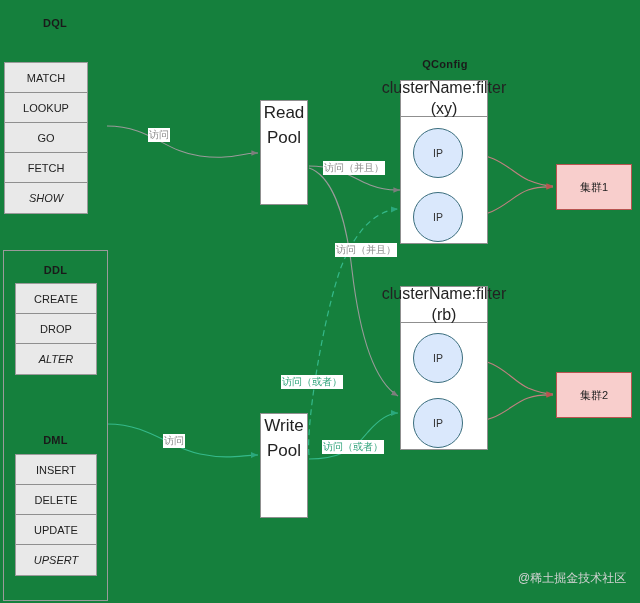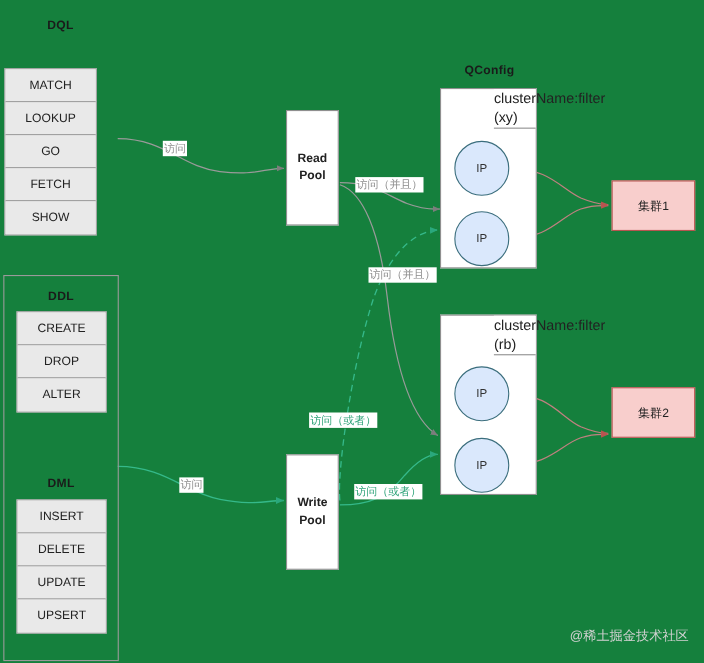--- a/index.html
+++ b/index.html
@@ -44,60 +44,58 @@
     line-height: 30px;
     border-bottom: 1px solid #8f8f8f;
     box-sizing: border-box;
     font-size: 11px;
     color: #222;
     text-align: center;
     background: #e9e9e9;
   }
   .stack-cell:last-child {
     border-bottom: none;
+    font-style: italic;
   }
   .outer-box {
     position: absolute;
     border: 1px solid #9a9a9a;
     box-sizing: border-box;
     background: transparent;
   }
   .pool {
     position: absolute;
     border: 1px solid #8f8f8f;
     box-sizing: border-box;
     background: #ffffff;
     display: flex;
-    align-items: center;
-    justify-content: center;
-    font-size: 11px;
+    justify-content: center;
+    font-size: 17px;
     color: #222;
     text-align: center;
     line-height: 1.45;
-    font-weight: bold;
   }
   .qblock {
     position: absolute;
     border: 1px solid #8f8f8f;
     box-sizing: border-box;
     background: #ffffff;
   }
   .qblock-header {
     height: 36px;
     border-bottom: 1px solid #8f8f8f;
     box-sizing: border-box;
-    font-size: 13px;
+    font-size: 16px;
     color: #222;
     display: flex;
     flex-direction: column;
-    align-items: flex-start;
+    align-items: center;
     justify-content: center;
     line-height: 1.3;
     background: #ffffff;
-    margin-left: 48px;
   }
   .ip-circle {
     position: absolute;
     border-radius: 50%;
     background: #dae8fc;
     border: 1.4px solid #3b6e7d;
     display: flex;
     align-items: center;
     justify-content: center;
     font-size: 10.5px;
@@ -228,21 +226,21 @@
     <div class="qblock-header">
       <span>clusterName:filter</span>
       <span>(rb)</span>
     </div>
   </div>
   <div class="ip-circle" style="left:413px; top:333px; width:50px; height:50px;">IP</div>
   <div class="ip-circle" style="left:413px; top:398px; width:50px; height:50px;">IP</div>
 
   <div class="cluster" style="left:556px; top:164px; width:76px; height:46px;">集群1</div>
 
-  <div class="cluster" style="left:556px; top:352px; width:76px; height:46px;">集群2</div>
+  <div class="cluster" style="left:556px; top:372px; width:76px; height:46px;">集群2</div>
 
   <div class="edge-label lbl-gray" style="left:148px; top:128px;">访问</div>
 
   <div class="edge-label lbl-gray" style="left:323px; top:161px;">访问（并且）</div>
 
   <div class="edge-label lbl-gray" style="left:335px; top:243px;">访问（并且）</div>
 
   <div class="edge-label lbl-green" style="left:281px; top:375px;">访问（或者）</div>
 
   <div class="edge-label lbl-green" style="left:322px; top:440px;">访问（或者）</div>

